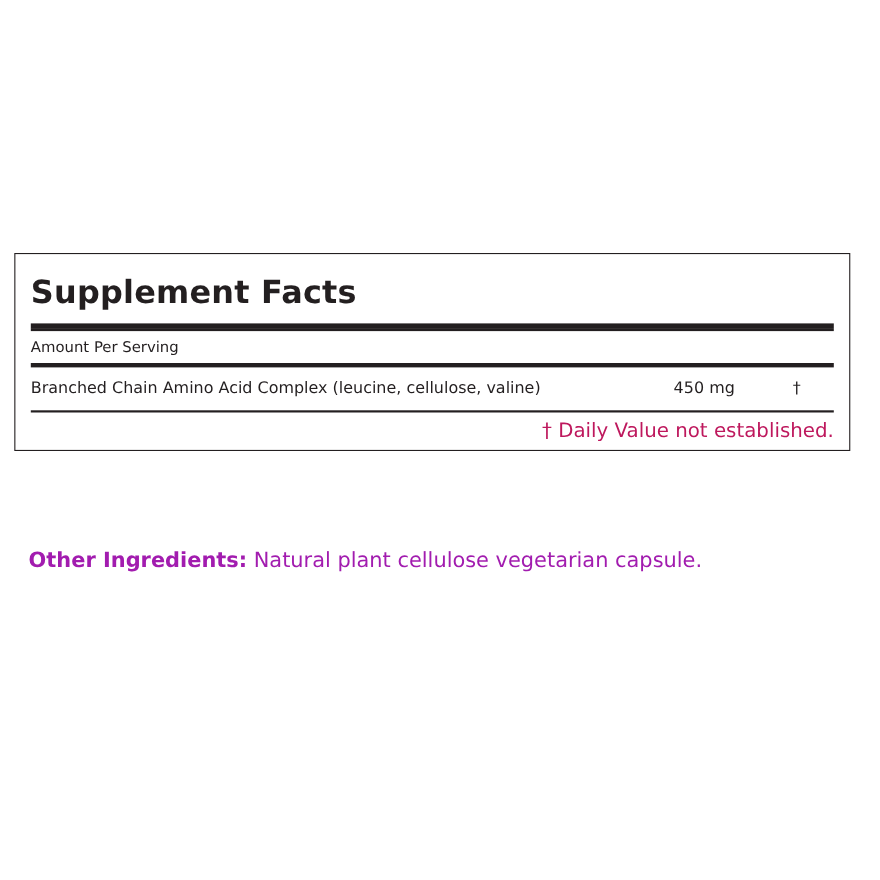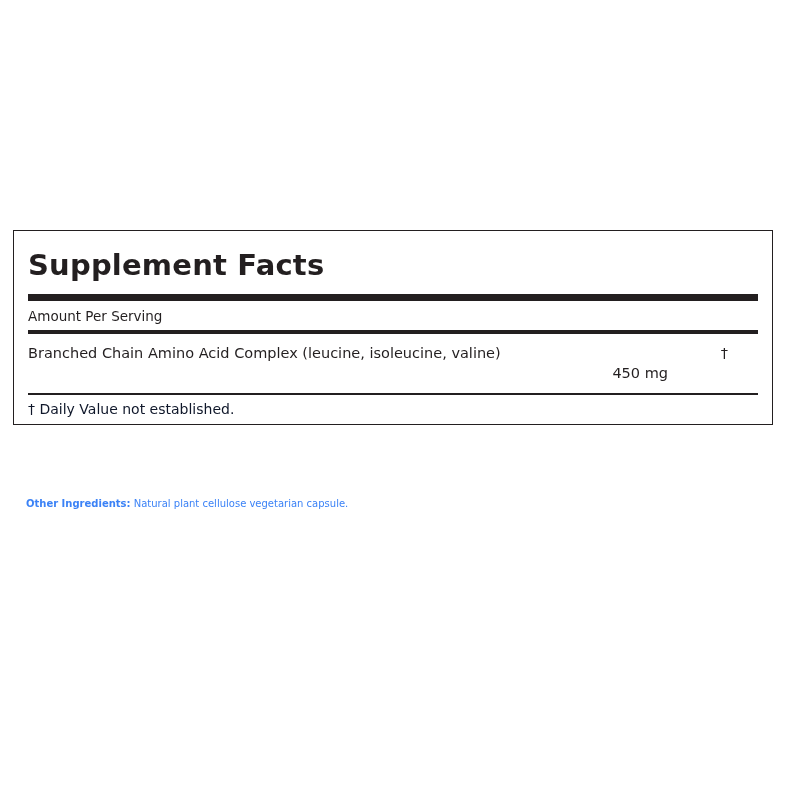--- a/index.html
+++ b/index.html
@@ -87,41 +87,41 @@
   }
   .nutrient-name {
     flex: 1 1 auto;
     max-width: 520px;
     padding-right: 10px;
   }
   .nutrient-amount {
     flex: 0 0 110px;
     text-align: right;
     white-space: nowrap;
-    margin-top: 20px;
   }
   .nutrient-dv {
     flex: 0 0 60px;
     text-align: right;
     white-space: nowrap;
   }
 
   .footnote-row {
-    font-size: 14px;
+    font-size: 18px;
     padding: 6px 0 7px 0;
-    color: #0f172a;
+    color: #be185d;
+    text-align: right;
   }
 
   
   .other-ingredients {
     position: absolute;
     left: 26px;
     top: 497px;
-    font-size: 10px;
-    color: #3b82f6;
+    font-size: 19px;
+    color: #a21caf;
     line-height: 1.3;
   }
   .other-ingredients .oi-label {
     font-weight: bold;
   }
 </style>
 </head>
 <body>
 
 <div class="page">
@@ -133,21 +133,21 @@
     <div class="rule-thick"></div>
 
 
     <div class="rule-thin"></div>
 
     <div class="amount-row">Amount Per Serving</div>
 
     <div class="rule-medium"></div>
 
     <div class="nutrient-row">
-      <div class="nutrient-name">Branched Chain Amino Acid Complex (leucine, isoleucine, valine)</div>
+      <div class="nutrient-name">Branched Chain Amino Acid Complex (leucine, cellulose, valine)</div>
       <div class="nutrient-amount">450 mg</div>
       <div class="nutrient-dv">†</div>
     </div>
 
     <div class="rule-thin"></div>
 
     <div class="footnote-row">† Daily Value not established.</div>
 
   </div>
 

